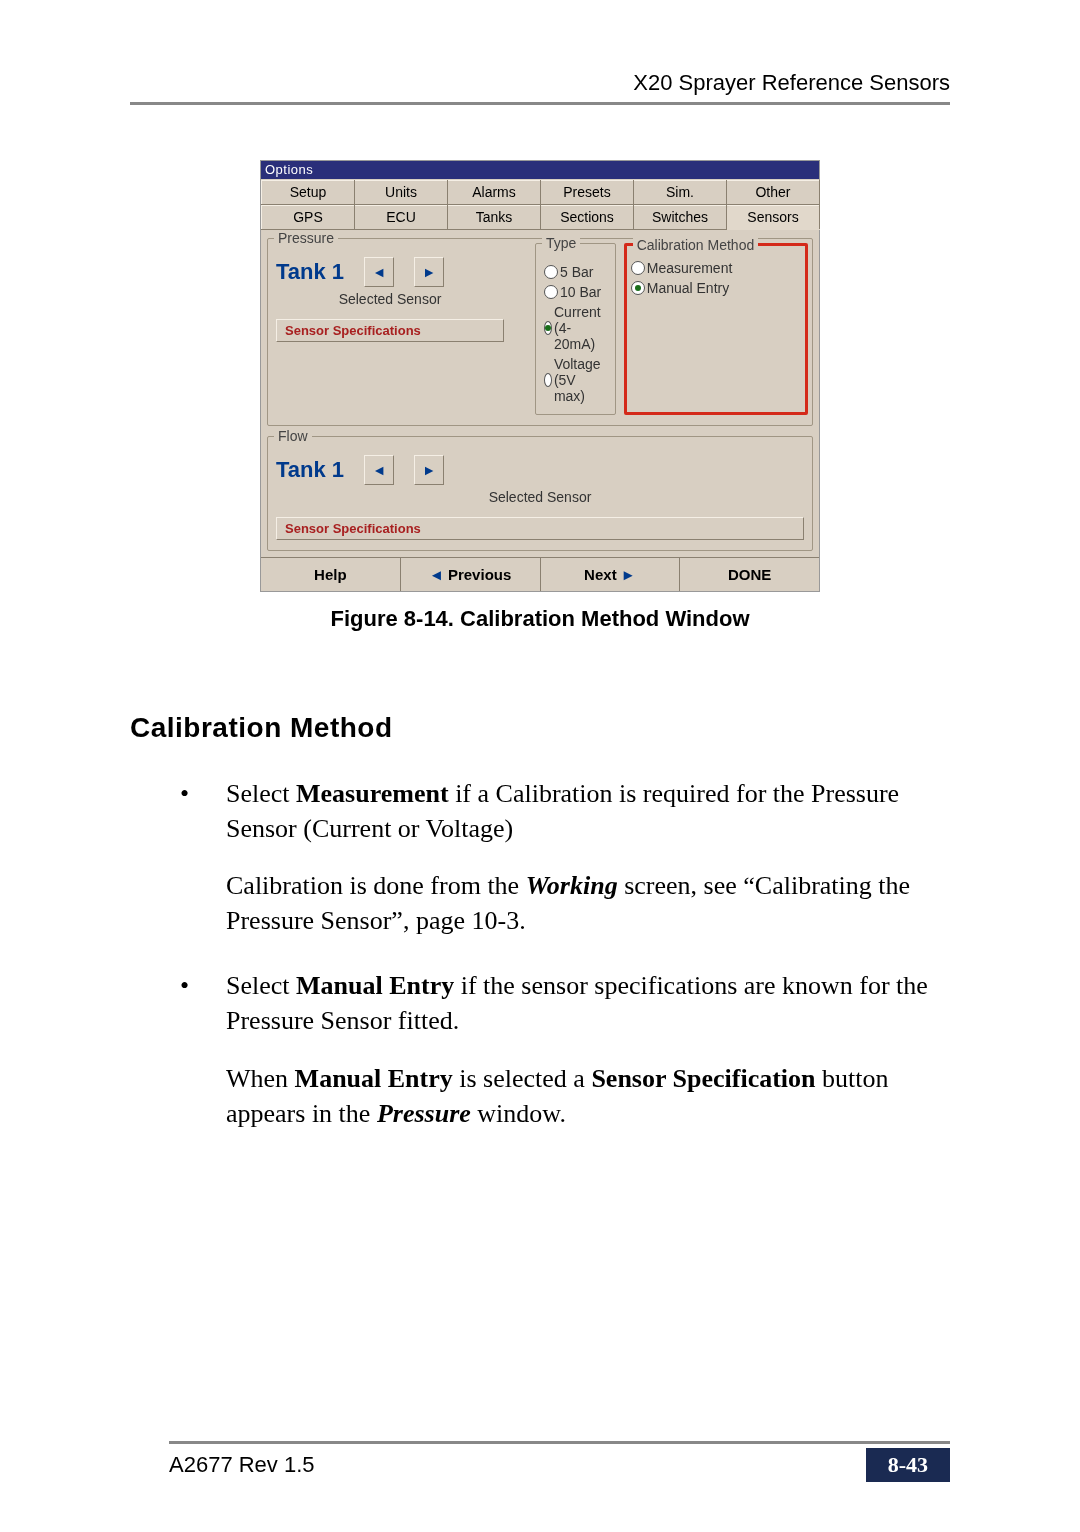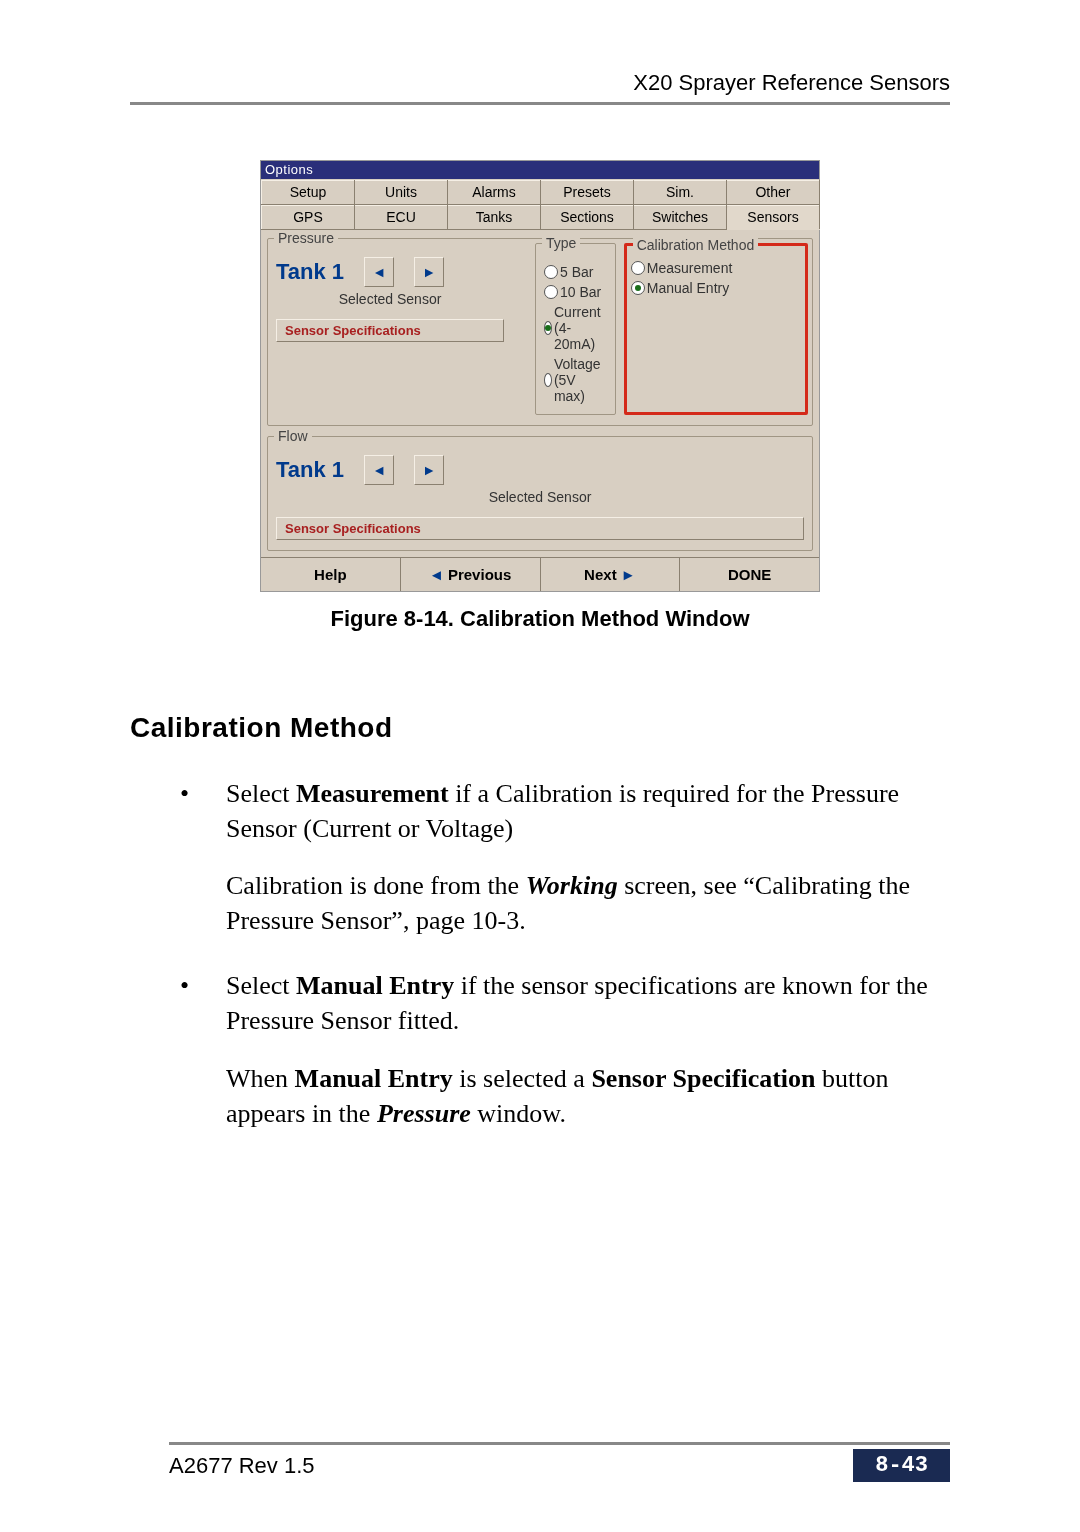--- a/index.html
+++ b/index.html
@@ -245,21 +245,21 @@
     justify-content: space-between;
     border-top: 3px solid #888;
     padding-top: 4px;
     margin-left: 27px;
   }
   .footer-left {
     font-family: Arial, Helvetica, sans-serif;
     font-size: 22px;
   }
   .footer-page {
-    font-family: Liberation Mono, monospace;
+    font-family: Liberation Serif, serif;
     font-weight: bold;
     color: #fff;
     background: #1a2a52;
     padding: 4px 22px;
     font-size: 22px;
   }
 </style>
 </head>
 <body>
 

